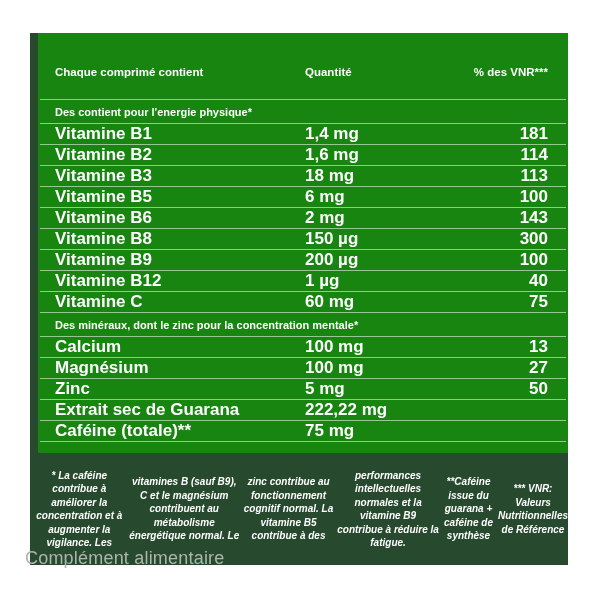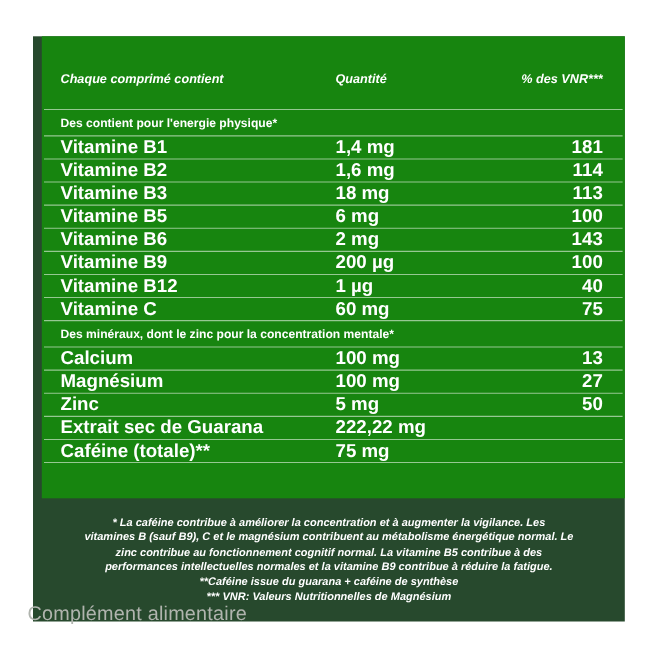--- a/index.html
+++ b/index.html
@@ -35,32 +35,31 @@
   .row {
     display: flex;
     align-items: center;
     border-bottom: 1px solid var(--separator);
   }
   .row.hdr {
     height: 54px;
     padding-top: 12px;
     font-size: 11.5px;
     font-weight: 700;
-    font-style: italic;
   }
   .row.section { height: 23px; font-size: 11px; font-weight: 600; }
   .row.item    { height: 20px; font-size: 17px; font-weight: 600; }
   .c-name { width: 265px; padding-left: 15px; box-sizing: border-box; white-space: nowrap; }
   .c-qty  { flex: 1; white-space: nowrap; }
   .c-vnr  { width: 108px; padding-right: 18px; box-sizing: border-box; text-align: right; white-space: nowrap; }
   .c-full { padding-left: 15px; white-space: nowrap; }
   .footnotes {
     position: absolute;
     left: 0; right: 0; top: 420px; bottom: 0;
-    display: flex; flex-direction: column;
+    display: flex; flex-direction: row;
     align-items: center; justify-content: center;
     color: var(--text);
     font-size: 10px;
     font-weight: 700;
     font-style: italic;
     line-height: 13.5px;
     text-align: center;
   }
   .tagline {
     position: absolute;
@@ -108,20 +107,25 @@
       <span class="c-name">Vitamine B5</span>
       <span class="c-qty">6 mg</span>
       <span class="c-vnr">100</span>
     </div>
     <div class="row item">
       <span class="c-name">Vitamine B6</span>
       <span class="c-qty">2 mg</span>
       <span class="c-vnr">143</span>
     </div>
     <div class="row item">
+      <span class="c-name">Vitamine B8</span>
+      <span class="c-qty">150 µg</span>
+      <span class="c-vnr">300</span>
+    </div>
+    <div class="row item">
       <span class="c-name">Vitamine B9</span>
       <span class="c-qty">200 µg</span>
       <span class="c-vnr">100</span>
     </div>
     <div class="row item">
       <span class="c-name">Vitamine B12</span>
       <span class="c-qty">1 µg</span>
       <span class="c-vnr">40</span>
     </div>
     <div class="row item">
@@ -161,17 +165,17 @@
     </div>
 
   </div>
 
   <div class="footnotes">
     <div>* La caféine contribue à améliorer la concentration et à augmenter la vigilance. Les</div>
     <div>vitamines B (sauf B9), C et le magnésium contribuent au métabolisme énergétique normal. Le</div>
     <div>zinc contribue au fonctionnement cognitif normal. La vitamine B5 contribue à des</div>
     <div>performances intellectuelles normales et la vitamine B9 contribue à réduire la fatigue.</div>
     <div>**Caféine issue du guarana + caféine de synthèse</div>
-    <div>*** VNR: Valeurs Nutritionnelles de Magnésium</div>
+    <div>*** VNR: Valeurs Nutritionnelles de Référence</div>
   </div>
 </div>
 
 <div class="tagline">Complément alimentaire</div>
 
 </body></html>

